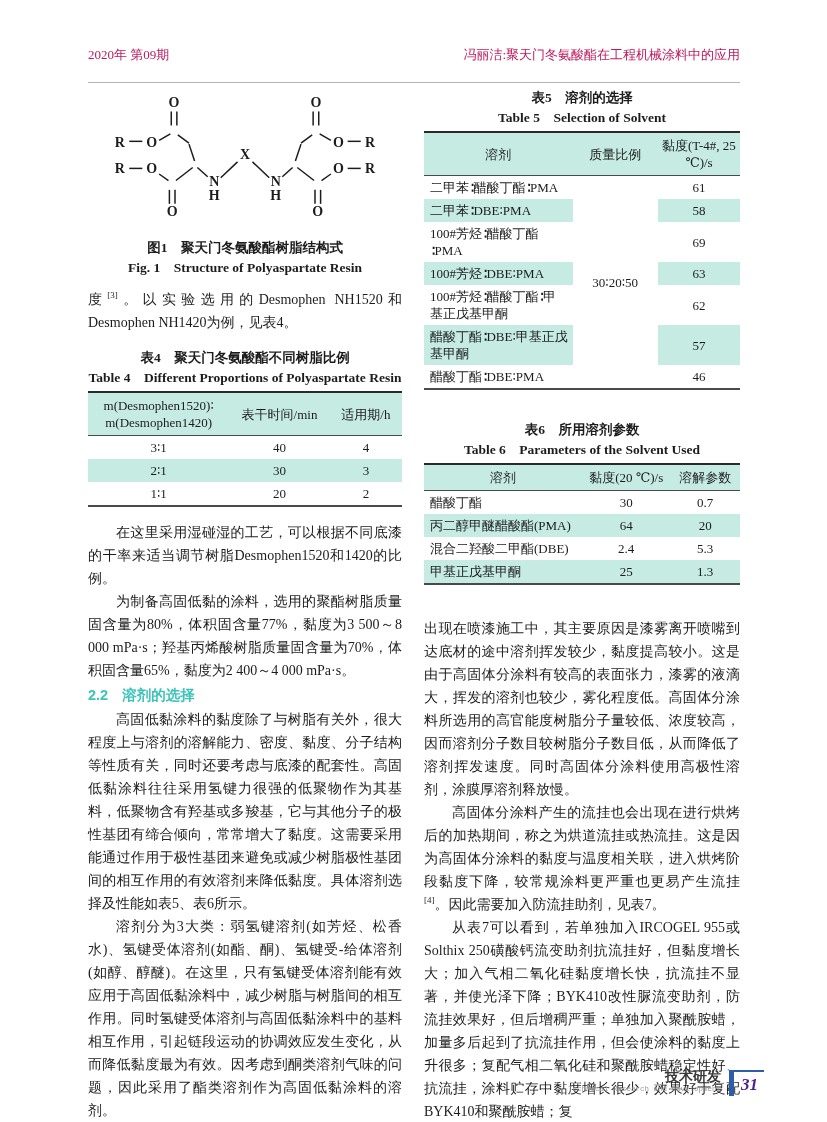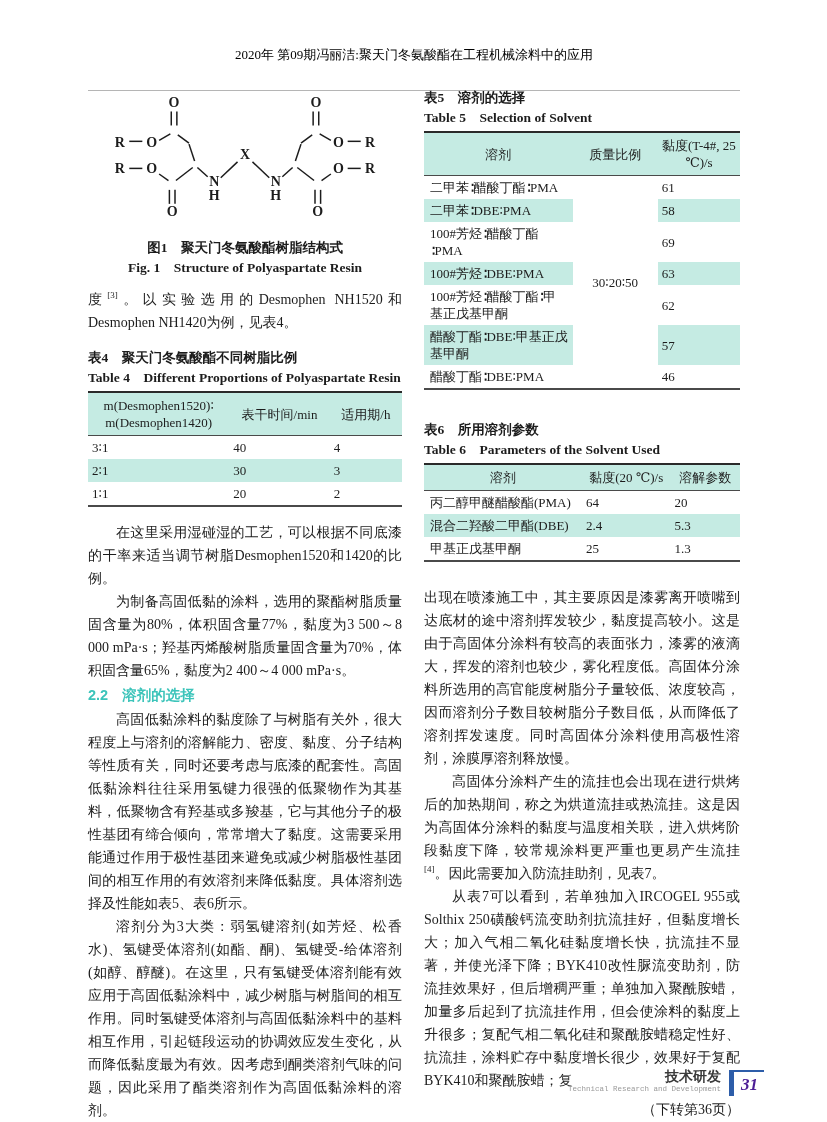--- a/index.html
+++ b/index.html
@@ -5,23 +5,23 @@
   * { margin:0; padding:0; box-sizing:border-box; }
   html,body { background:#fff; }
   body {
     width:827px; height:1122px; position:relative; overflow:hidden;
     font-family:"Liberation Serif","DejaVu Serif",serif;
     color:#1c1c1c;
   }
   
   .page-header {
     position:absolute; left:88px; top:46px; width:652px;
-    display:flex; justify-content:center;
-    font-size:13px; color:#000000;
-    padding-bottom:26px; border-bottom:1px solid #b5b5b5;
+    display:flex; justify-content:space-between;
+    font-size:13px; color:#be185d;
+    padding-bottom:18px; border-bottom:1px solid #b5b5b5;
   }
   
   .col { position:absolute; top:88px; font-size:14px; line-height:23px; text-align:justify; }
   .col-left  { left:88px;  width:314px; }
   .col-right { left:424px; width:316px; }
   p.body-para { text-align:justify; }
   .indent { text-indent:2em; }
   sup { font-size:9px; line-height:0; }
   
   .figure-block { text-align:center; margin-bottom:10px; }
@@ -31,33 +31,33 @@
   svg text { font-family:"Liberation Serif",serif; font-size:15px; font-weight:bold; fill:#1c1c1c; }
   svg line { stroke:#1c1c1c; stroke-width:1.6; }
   
   .sec-head {
     font-family:"Liberation Sans","DejaVu Sans",sans-serif;
     color:#3cc4ba; font-weight:bold; font-size:14.5px; line-height:24px;
     text-align:left; margin:1px 0;
   }
   .sec-head .sec-num { margin-right:14px; }
   
-  .tbl-caption { text-align:left; margin-top:14px; }
+  .tbl-caption { text-align:center; margin-top:14px; }
   .tbl-cap-cn { font-weight:bold; font-size:13.5px; line-height:20px; }
   .tbl-cap-en { font-weight:bold; font-size:13.5px; line-height:20px; }
   table.jtable {
     width:100%; border-collapse:collapse; margin:3px 0 6px 0;
     font-size:13px; line-height:17px;
     border-top:2px solid #2a2a2a; border-bottom:2px solid #4a4a4a;
   }
   table.jtable th {
     background:#c5ebe3; font-weight:normal; text-align:center;
     padding:4px 3px; border-bottom:1px solid #4a4a4a;
   }
-  table.jtable td { padding:3px 4px; vertical-align:middle; }
+  table.jtable td { padding:3px 4px; text-align:center; vertical-align:middle; }
   table.jtable tbody tr:nth-child(even) td { background:#c5ebe3; }
   table.jtable td.left { text-align:left; padding-left:6px; }
   table.jtable td.ratio-cell { background:#fff !important; text-align:center; }
   
   .continue-note { text-align:right; margin-top:6px; }
   .page-footer {
     position:absolute; right:63px; bottom:26px;
     display:flex; align-items:flex-end;
   }
   .footer-titles { text-align:right; padding-bottom:2px; }
@@ -247,38 +247,43 @@
       </colgroup>
     <thead>
       <tr>
         <th>溶剂</th>
         <th>黏度(20 ℃)/s</th>
         <th>溶解参数</th>
       </tr>
     </thead>
     <tbody>
       <tr>
+          <td class="left">醋酸丁酯</td>
+          <td>30</td>
+          <td>0.7</td>
+        </tr>
+      <tr>
           <td class="left">丙二醇甲醚醋酸酯(PMA)</td>
           <td>64</td>
           <td>20</td>
         </tr>
       <tr>
           <td class="left">混合二羟酸二甲酯(DBE)</td>
           <td>2.4</td>
           <td>5.3</td>
         </tr>
       <tr>
           <td class="left">甲基正戊基甲酮</td>
           <td>25</td>
           <td>1.3</td>
         </tr>
     </tbody>
   </table>
 
-  <p class="body-para" style="margin-top:24px;">出现在喷漆施工中，其主要原因是漆雾离开喷嘴到达底材的途中溶剂挥发较少，黏度提高较小。这是由于高固体分涂料有较高的表面张力，漆雾的液滴大，挥发的溶剂也较少，雾化程度低。高固体分涂料所选用的高官能度树脂分子量较低、浓度较高，因而溶剂分子数目较树脂分子数目低，从而降低了溶剂挥发速度。同时高固体分涂料使用高极性溶剂，涂膜厚溶剂释放慢。</p>
+  <p class="body-para" style="margin-top:32px;">出现在喷漆施工中，其主要原因是漆雾离开喷嘴到达底材的途中溶剂挥发较少，黏度提高较小。这是由于高固体分涂料有较高的表面张力，漆雾的液滴大，挥发的溶剂也较少，雾化程度低。高固体分涂料所选用的高官能度树脂分子量较低、浓度较高，因而溶剂分子数目较树脂分子数目低，从而降低了溶剂挥发速度。同时高固体分涂料使用高极性溶剂，涂膜厚溶剂释放慢。</p>
   <p class="body-para indent"><span>高固体分涂料产生的流挂也会出现在进行烘烤后的加热期间，称之为烘道流挂或热流挂。这是因为高固体分涂料的黏度与温度相关联，进入烘烤阶段黏度下降，较常规涂料更严重也更易产生流挂</span><sup>[4]</sup><span>。因此需要加入防流挂助剂，见表7。</span></p>
   <p class="body-para indent">从表7可以看到，若单独加入IRCOGEL 955或Solthix 250磺酸钙流变助剂抗流挂好，但黏度增长大；加入气相二氧化硅黏度增长快，抗流挂不显著，并使光泽下降；BYK410改性脲流变助剂，防流挂效果好，但后增稠严重；单独加入聚酰胺蜡，加量多后起到了抗流挂作用，但会使涂料的黏度上升很多；复配气相二氧化硅和聚酰胺蜡稳定性好、抗流挂，涂料贮存中黏度增长很少，效果好于复配BYK410和聚酰胺蜡；复</p>
 
   <div class="continue-note">（下转第36页）</div>
 </div>
 
 <div class="page-footer">
   <div class="footer-titles">
     <div class="footer-cn">技术研发</div>
     <div class="footer-en">Technical Research and Development</div>

